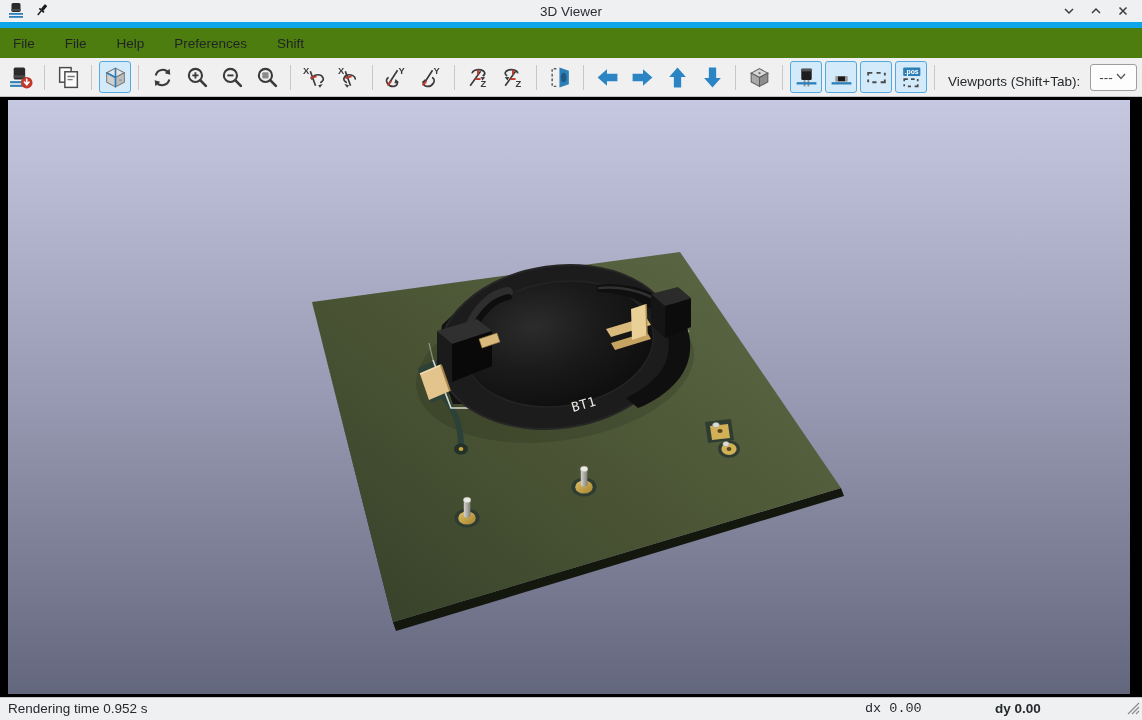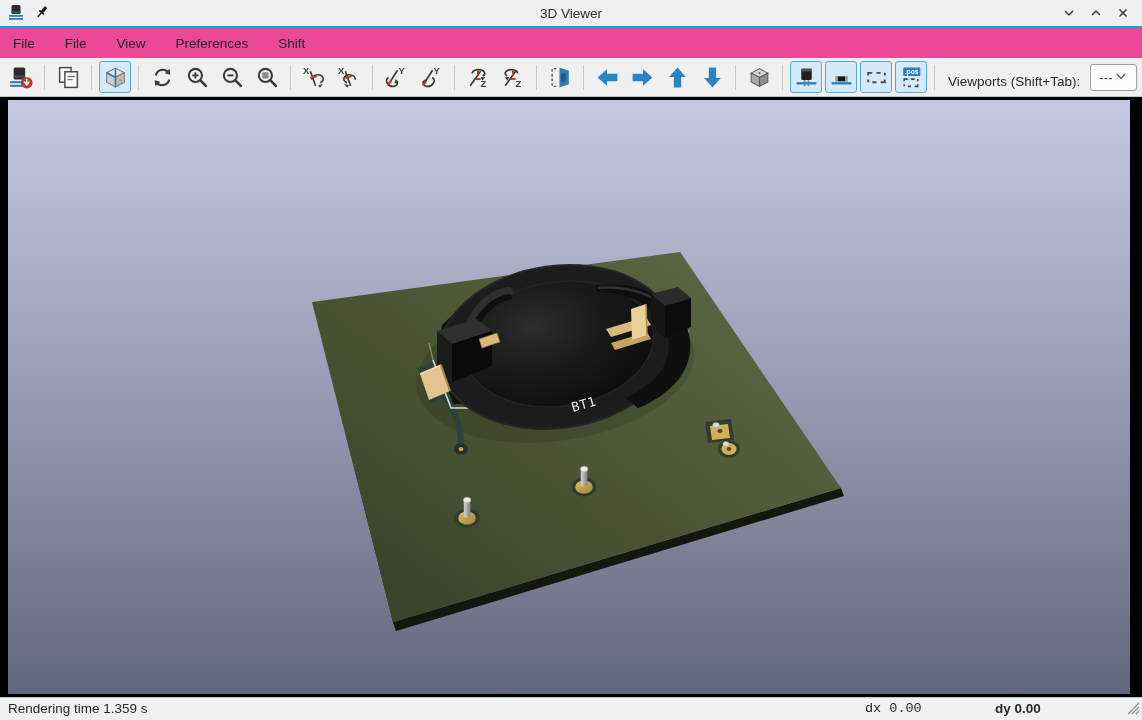--- a/index.html
+++ b/index.html
@@ -4,33 +4,33 @@
 <style>
   html,body{margin:0;padding:0;}
   body{
     width:1142px;height:720px;overflow:hidden;
     font-family:"Liberation Sans","DejaVu Sans",sans-serif;
     font-size:13.5px;color:#1f2326;background:#eff0f1;
     -webkit-font-smoothing:antialiased;
   }
   .titlebar{
     height:28px;display:flex;align-items:center;
-    background:#eff0f1;border-bottom:2px solid #0ea5e9;
+    background:#eff0f1;border-bottom:6px solid #0ea5e9;
     position:relative;box-sizing:border-box;
   }
   .titlebar .appicons{display:flex;align-items:center;gap:8px;padding-left:8px;}
   .titlebar .title{
     position:absolute;left:0;right:0;text-align:center;color:#2b2e31;
     pointer-events:none;
   }
   .titlebar .wincontrols{margin-left:auto;display:flex;align-items:center;gap:9px;padding-right:10px;position:relative;z-index:2;}
   .winbtn{width:18px;height:18px;display:flex;align-items:center;justify-content:center;cursor:default;}
   .menubar{
     height:30px;display:flex;align-items:center;gap:8px;
-    background:#ec4899;padding-left:2px;box-sizing:border-box;
+    background:#4d7c0f;padding-left:2px;box-sizing:border-box;
   }
   .menuitem{padding:4px 11px;border-radius:3px;cursor:default;}
   .toolbar{
     height:39px;display:flex;align-items:center;gap:3px;
     background:#f0f0f1;padding:0 5px;box-sizing:border-box;
     border-bottom:1px solid #c2c3c5;
   }
   .tbtn{
     width:30px;height:30px;flex:0 0 auto;display:flex;align-items:center;justify-content:center;
     border:1px solid transparent;border-radius:3px;cursor:default;
@@ -96,21 +96,21 @@
       <svg width="14" height="14" viewBox="0 0 14 14">
           <path d="M3.5,3.5 L10.5,10.5 M10.5,3.5 L3.5,10.5" stroke="#3a3d40" stroke-width="1.5"></path>
         </svg>
     </span>
   </div>
 </div>
 
 <div class="menubar">
   <span class="menuitem">File</span>
   <span class="menuitem">File</span>
-  <span class="menuitem">View</span>
+  <span class="menuitem">Help</span>
   <span class="menuitem">Preferences</span>
   <span class="menuitem">Shift</span>
 </div>
 
 <div class="toolbar">
 
   <span class="tbtn">
     <svg width="25" height="25" viewBox="0 0 24 24">
       <rect x="1" y="15.5" width="17" height="2" fill="#2d7fb8"></rect>
       <rect x="1" y="19" width="17" height="2" fill="#2d7fb8"></rect>
@@ -446,21 +446,21 @@
     <g>
       <ellipse cx="729" cy="352" rx="11" ry="8.8" fill="#2e3c32"></ellipse>
       <ellipse cx="729" cy="352" rx="7.6" ry="6" fill="#d2b055"></ellipse>
       <ellipse cx="729" cy="352" rx="2.4" ry="1.9" fill="#57451c"></ellipse>
       <ellipse cx="726" cy="347" rx="3.2" ry="2.5" fill="#dddbd3" stroke="#9a9a92" stroke-width="0.5"></ellipse>
     </g>
   </svg>
 </div>
 
 <div class="statusbar">
-  <span class="rtime">Rendering time 1.359 s</span>
+  <span class="rtime">Rendering time 0.952 s</span>
   <span class="dx">dx 0.00</span>
   <span class="dy">dy 0.00</span>
   <span class="grip">
     <svg width="15" height="15" viewBox="0 0 15 15">
       <path d="M14,3 L3,14 M14,7 L7,14 M14,11 L11,14" stroke="#8a8b8c" stroke-width="1.2"></path>
     </svg>
   </span>
 </div>
 
 </body></html>

